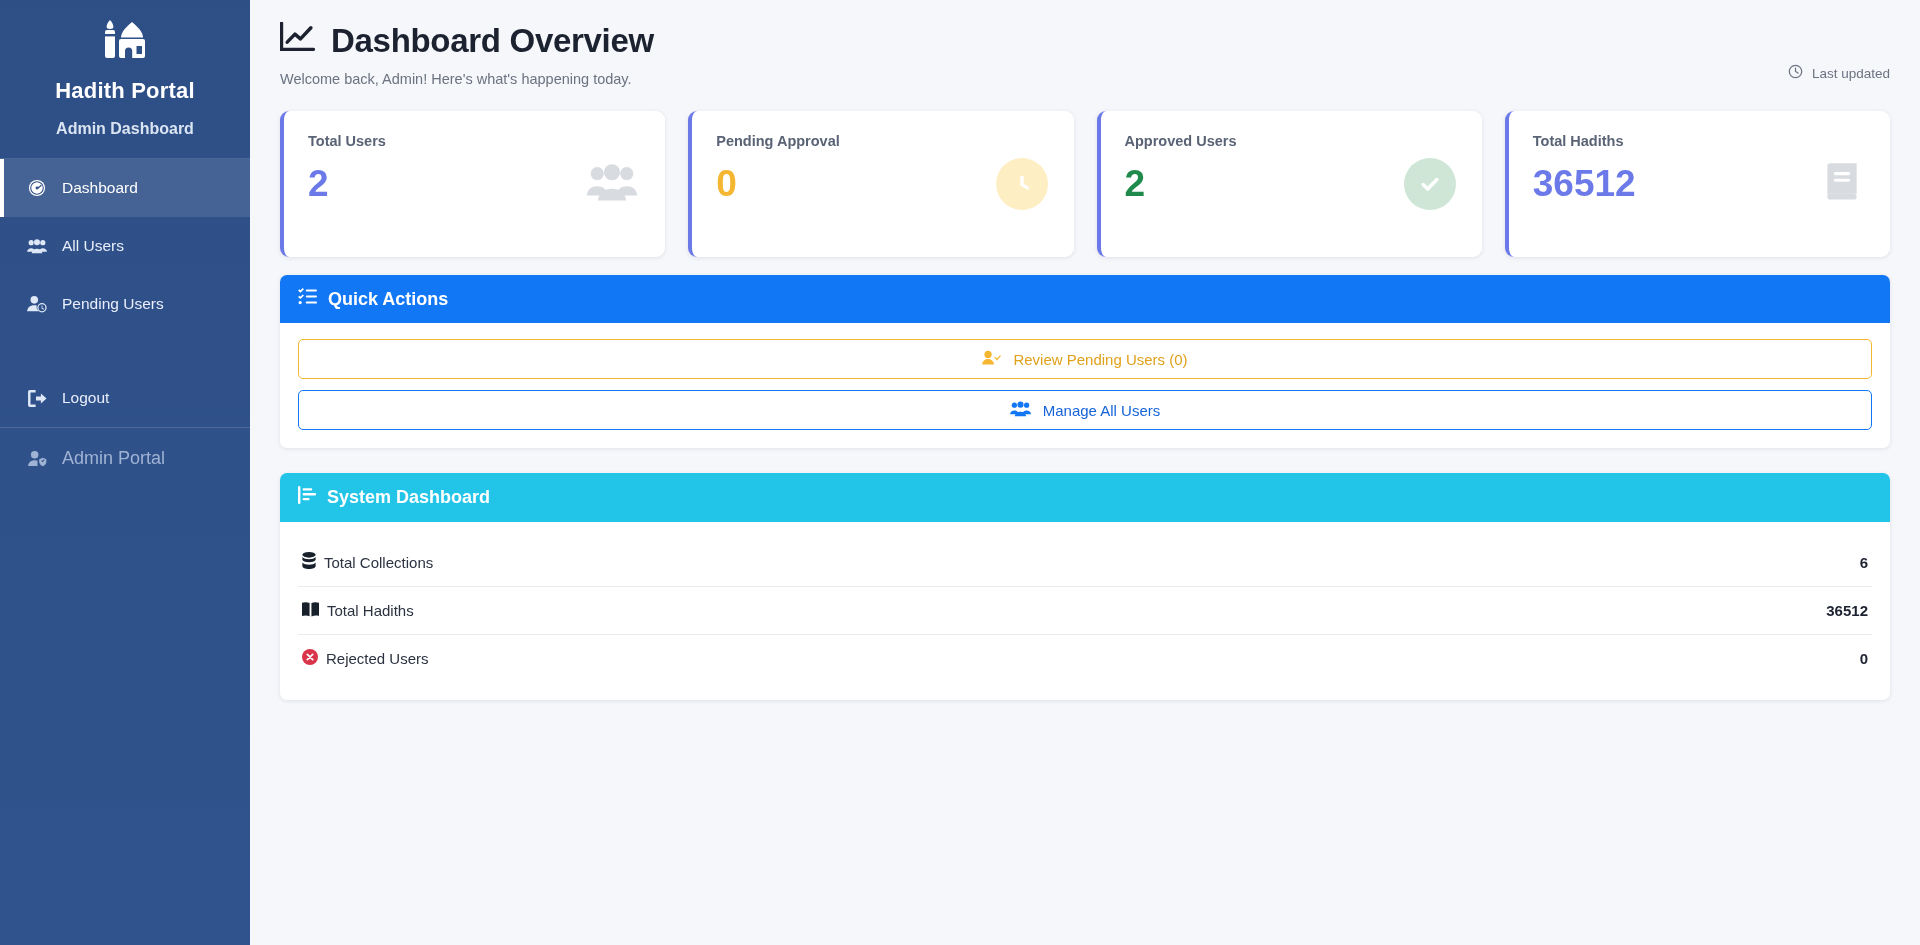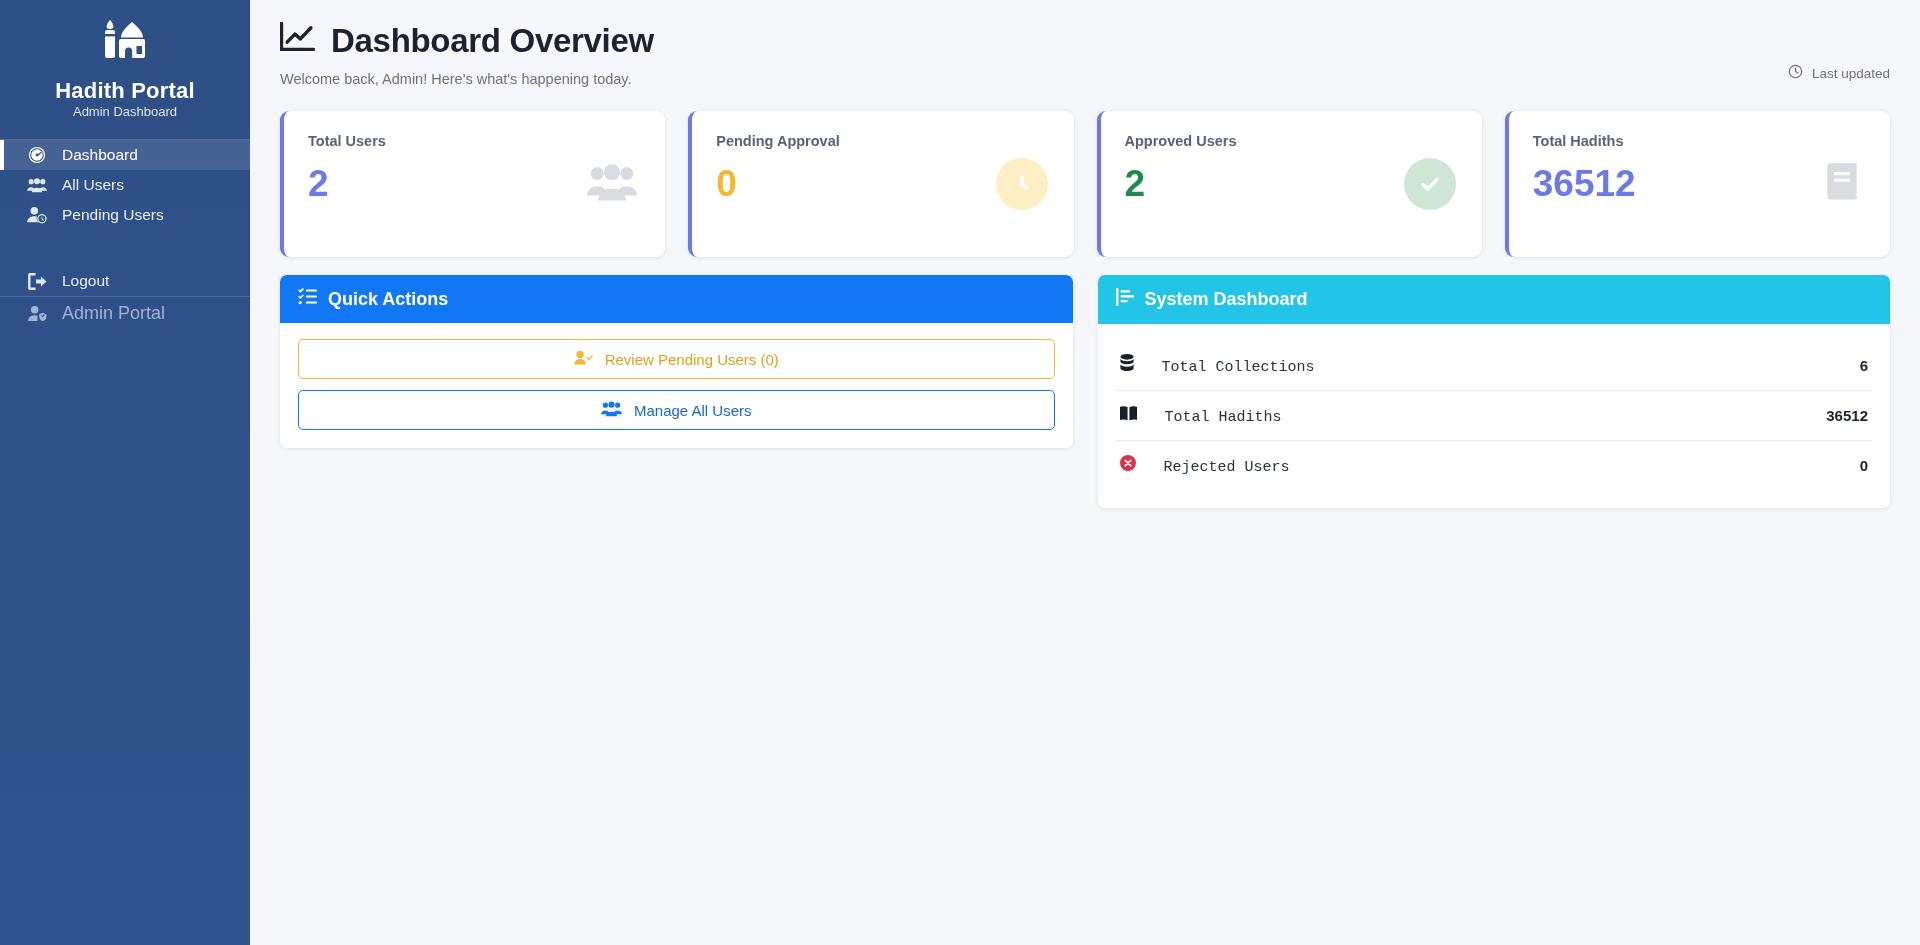--- a/index.html
+++ b/index.html
@@ -19,28 +19,28 @@
     display: flex; flex-direction: column;
     color: #fff;
   }
   .brand { padding: 16px 10px 20px; text-align: center; }
   .brand-icon { display:block; margin: 0 auto 10px; }
   .brand-title {
     font-size: 22px; font-weight: bold; letter-spacing: .2px;
     color: #ffffff; line-height: 1.2;
   }
   .brand-sub {
-    margin-top: 0; font-size: 13px; color: #dbe4f2; font-weight: normal;
+    margin-top: 16px; font-size: 16px; color: #dbe4f2; font-weight: bold;
   }
   .sb-divider { height: 1px; background: rgba(255,255,255,.14); }
 
   .nav { padding-top: 0px; }
   .nav-item {
     display: flex; align-items: center; gap: 14px;
-    padding: 6px 22px; font-size: 15.5px; color: #e9eefa;
+    padding: 20px 22px; font-size: 15.5px; color: #e9eefa;
     border-left: 4px solid transparent; cursor: pointer;
     white-space: nowrap;
   }
   .nav-item .ico { width: 22px; display:flex; align-items:center; justify-content:center; flex: 0 0 22px; }
   .nav-item.active {
     background: rgba(255,255,255,.11);
     border-left-color: #ffffff;
     color: #ffffff;
   }
   .nav-item.muted { color: #9fb3d4; font-size: 18px; }
@@ -79,21 +79,21 @@
   .stat-label { font-size: 14.5px; font-weight: bold; color: #5a6375; }
   .stat-value { margin-top: 16px; font-size: 37px; font-weight: bold; line-height: 1; }
   .stat-ico-wrap { position: absolute; right: 26px; top: 50%; transform: translateY(-50%); }
   .circle-ico {
     width: 52px; height: 52px; border-radius: 50%;
     display: flex; align-items: center; justify-content: center;
   }
 
   
   .panels {
-    display: grid; grid-template-columns: 1fr 1fr; gap: 25px;
+    display: grid; grid-template-columns: 1fr; gap: 25px;
     margin-top: 18px;
   }
   .panel {
     background: #fff; border-radius: 7px;
     box-shadow: 0 1px 4px rgba(25,40,80,.10);
     overflow: hidden; align-self: flex-start;
   }
   .panel-head {
     display: flex; align-items: center; gap: 11px;
     padding: 13px 18px; color: #fff; font-size: 18px; font-weight: bold;
@@ -112,21 +112,21 @@
   .action-btn.amber { border: 1px solid #f5b731; color: #e0a11a; }
   .action-btn.blue  { border: 1px solid #1277f5; color: #1664d8; }
   .action-btn.cyan  { border: 1px solid #22c5e8; color: #23b8d9; }
 
   .stat-row {
     display: flex; align-items: center; justify-content: space-between;
     padding: 14px 4px; border-bottom: 1px solid #e8ebf0;
     font-size: 15px; color: #2b3240;
   }
   .stat-row:last-child { border-bottom: none; }
-  .stat-row-left { display: flex; align-items: flex-end; gap: 28px; font-family: Liberation Mono, monospace; }
+  .stat-row-left { display: flex; align-items: center; gap: 8px; }
   .stat-row-val { font-weight: bold; font-size: 15px; color: #1c2230; }
 </style>
 </head>
 <body>
 
 <div class="app">
 
   <aside class="sidebar">
 
     <div class="brand">

